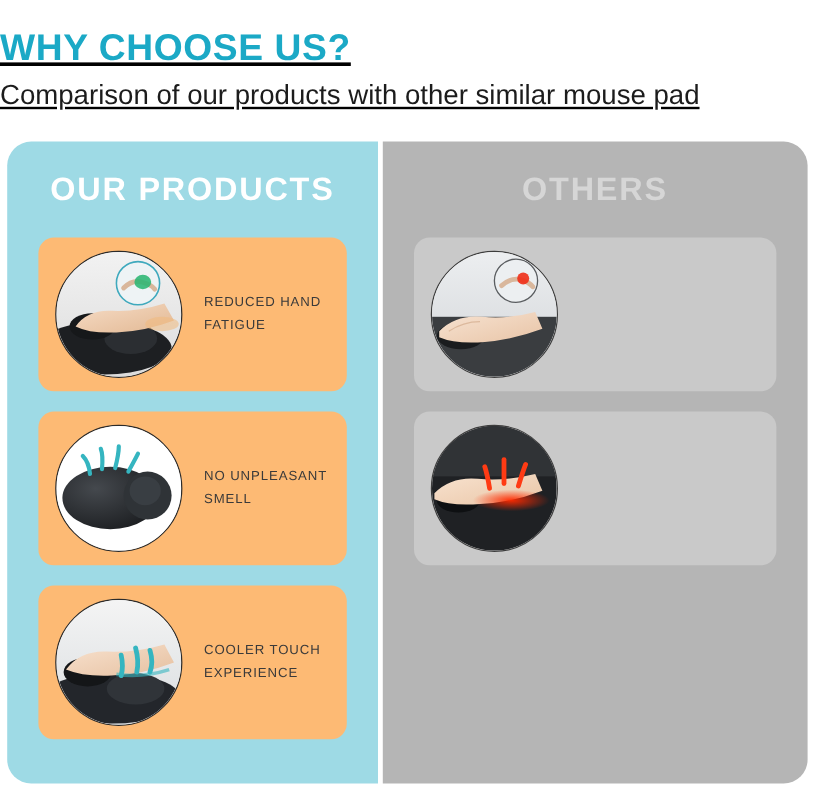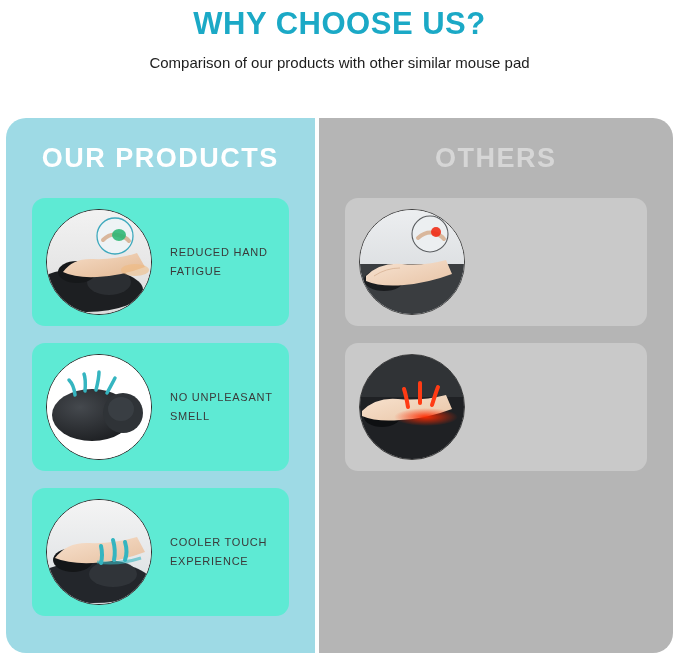--- a/index.html
+++ b/index.html
@@ -10,34 +10,34 @@
   body {
     width: 679px;
     height: 657px;
     font-family: "Liberation Sans", sans-serif;
     overflow: hidden;
     position: relative;
   }
 
   
   .page-header {
-    text-align: center;
-    padding-top: 4px;
+    padding-top: 20px;
+    text-decoration: underline;
   }
   .main-title {
     color: #1BA9C6;
     font-size: 31px;
     font-weight: bold;
     letter-spacing: 0.5px;
     margin: 0;
     line-height: 40px;
   }
   .subtitle {
     color: #1c1c1c;
-    font-size: 15px;
+    font-size: 23px;
     font-weight: normal;
     margin: 7px 0 0 0;
     line-height: 24px;
   }
 
   
   .board {
     position: absolute;
     left: 6px;
     top: 118px;
@@ -80,21 +80,21 @@
     gap: 17px;
   }
   .card {
     height: 128px;
     border-radius: 13px;
     display: flex;
     align-items: center;
     box-sizing: border-box;
     padding-left: 14px;
   }
-  .card.light { background: #5eead4; }
+  .card.light { background: #fdba74; }
   .card.dark  { background: #C9C9C9; }
 
   .thumb {
     width: 104px;
     height: 104px;
     min-width: 104px;
     border-radius: 50%;
     border: 1px solid #2b2b2b;
     overflow: hidden;
     position: relative;

